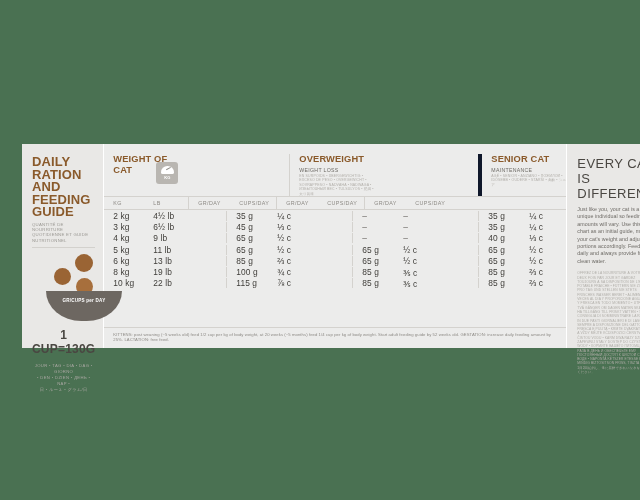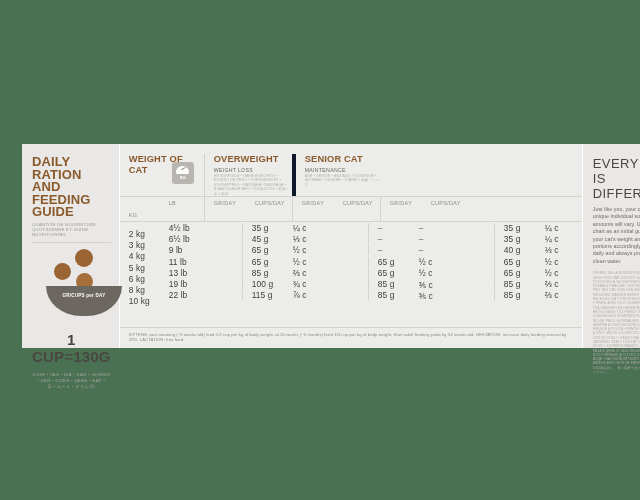--- a/index.html
+++ b/index.html
@@ -81,40 +81,41 @@
     border-radius:0 0 40px 40px / 0 0 34px 34px;
   }
   .bowl-txt{
     position:absolute;left:14px;top:45px;width:76px;
     text-align:center;color:#ffffff;
     font-size:4.6px;font-weight:bold;letter-spacing:.2px;
   }
   .cup-eq{
     text-align:center;
     color:#4a4742;
-    font-size:15px;
+    font-size:12px;
     font-weight:bold;
     letter-spacing:.2px;
-    margin-top:9px;
+    margin-top:1px;
   }
   .langs{
     margin-top:7px;
     color:#a9a7a2;
     font-size:4.2px;
     line-height:6px;
     letter-spacing:.35px;
     text-align:center;
   }
 
   
   .table-head{
     display:flex;
     padding:10px 0 0 0;
     min-height:46px;
     box-sizing:border-box;
+    justify-content:space-between;
   }
   .col{
     box-sizing:border-box;
     position:relative;
   }
   .col-weight{width:84px;padding-left:9px;}
   .col-lean{width:88px;padding-left:9px;border-left:1px solid #d4d2ce;}
   .col-over{width:88px;padding-left:9px;border-left:1px solid #d4d2ce;}
   .col-senior{width:88px;padding-left:9px;border-left:4px solid #0f172a;}
 
@@ -169,21 +170,21 @@
     border-top:1px solid #d4d2ce;
     border-bottom:1px solid #d4d2ce;
   }
   .sh-cell{
     box-sizing:border-box;
     color:#8d8a85;
     font-size:5.4px;
     letter-spacing:.35px;
     padding:3px 0 3px 9px;
   }
-  .w-kg{width:40px;margin-top:12px;}
+  .w-kg{width:40px;}
   .w-lb{width:44px;}
   .w-gr{width:42px;}
   .w-cup{width:46px;}
   .sep{border-left:1px solid #d4d2ce;}
 
   .rows{flex:1;}
   .row{display:flex;align-items:center;height:11.3px;}
   .cell{
     box-sizing:border-box;
     padding-left:9px;

